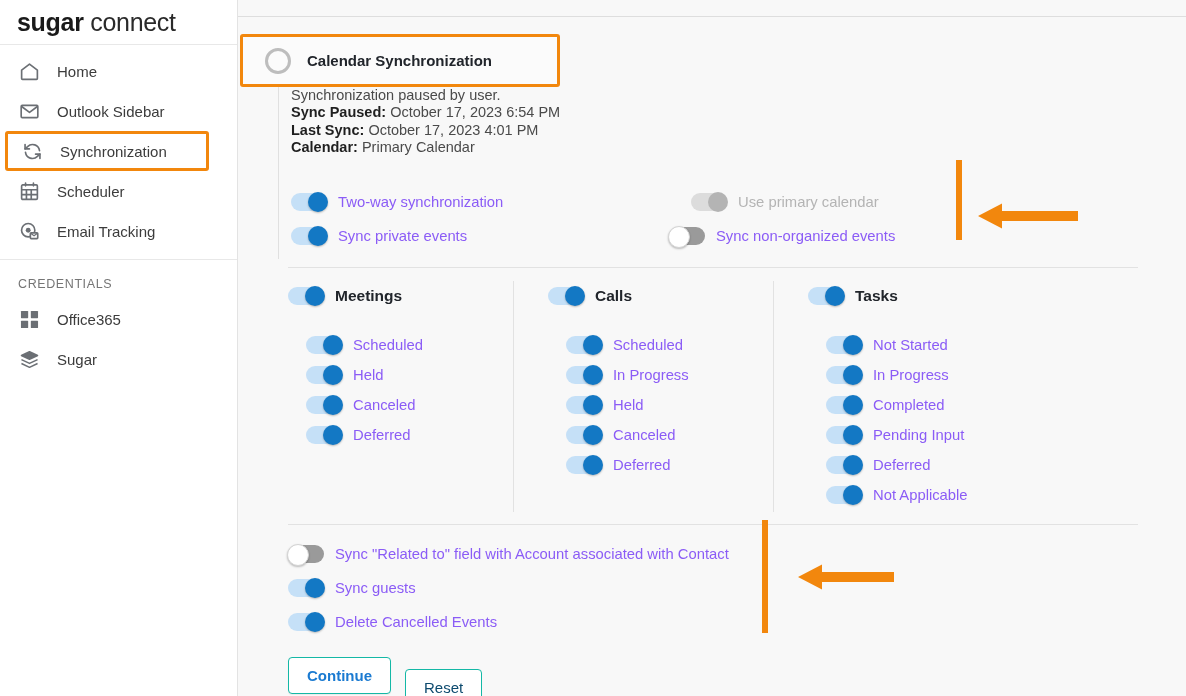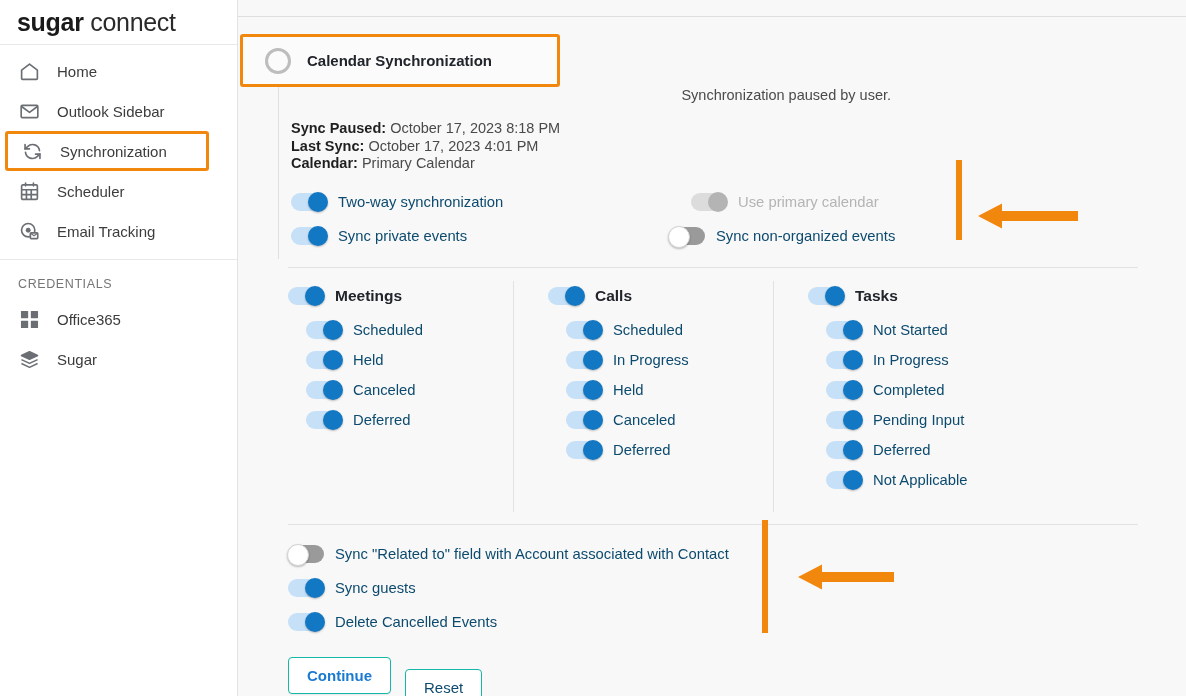--- a/index.html
+++ b/index.html
@@ -88,59 +88,59 @@
   .panel-title { font-size: 15px; font-weight: 700; color: #21252b; }
 
   .vrail {
     position: absolute;
     left: 40px; top: 70px;
     width: 1px; height: 172px;
     background: #e0e0e0;
   }
 
   .info { position: absolute; left: 53px; top: 70px; width: 600px; }
-  .paused-note { font-size: 14.5px; color: #4a4a4a; margin-bottom: 17px; text-align: right; }
+  .paused-note { font-size: 14.5px; color: #4a4a4a; margin-bottom: 1px; }
   .meta-line { font-size: 14.5px; color: #4a4a4a; line-height: 17.5px; white-space: nowrap; }
   .meta-key { font-weight: 700; color: #1f1f1f; }
 
   
   .toggle-row { display: flex; align-items: center; gap: 11px; height: 30px; cursor: pointer; }
   .tg {
     width: 36px; height: 18px; border-radius: 9px;
     position: relative; flex: 0 0 36px;
     background: #c5e0f7;
   }
   .tg::after {
     content: ""; position: absolute; top: -1px; right: -1px;
     width: 20px; height: 20px; border-radius: 50%;
     background: #1378c4;
     box-shadow: 0 1px 2px rgba(0,0,0,.25);
   }
   .tg.off { background: #9a9a9a; }
   .tg.off::after { right: auto; left: -1px; background: #ffffff; border: 1px solid #d4d4d4; }
   .tg.dim { background: #dcdcdc; }
   .tg.dim::after { background: #b4b4b4; box-shadow:none; }
-  .tg-label { font-size: 14.8px; color: #0c4a6e; white-space: nowrap; }
+  .tg-label { font-size: 14.8px; color: #8b5cf6; white-space: nowrap; }
   .tg-label.dim { color: #b4b4b4; }
   .tg-label.bold { font-weight: 700; color: #21252b; font-size: 15.5px; }
 
   .row-left-1 { position: absolute; left: 53px; top: 170px; }
   .row-left-2 { position: absolute; left: 53px; top: 204px; }
   .row-right-1 { position: absolute; left: 453px; top: 170px; justify-content: center; }
   .row-right-2 { position: absolute; left: 431px; top: 204px; }
 
   .hdiv { position: absolute; background: #e2e2e2; }
 
   
   .cols { position: absolute; left: 50px; top: 264px; width: 850px; height: 232px; }
   .col { position: absolute; top: 0; }
   .col-meetings { left: 0; }
   .col-calls { left: 260px; }
   .col-tasks { left: 520px; }
-  .col .toggle-row.head { margin-bottom: 4px; }
+  .col .toggle-row.head { margin-bottom: 19px; }
   .col .toggle-row.sub { margin-left: 18px; }
   .vdiv { position: absolute; top: 264px; width: 1px; height: 231px; background: #e2e2e2; }
 
   
   .bottom { position: absolute; left: 50px; top: 522px; }
   .btn-row { position: absolute; left: 50px; top: 640px; display: flex; gap: 14px; }
   .btn {
     background: #ffffff; border: 1px solid #14b8a6; border-radius: 4px;
     height: 37px; padding: 0 18px;
     font-size: 15px; font-family: "Liberation Sans", sans-serif;
@@ -264,21 +264,21 @@
         <span class="status-ring"></span>
         <span class="panel-title">Calendar Synchronization</span>
       </div>
 
       <div class="vrail"></div>
 
       <div class="info">
         <div class="paused-note">Synchronization paused by user.</div>
         <div class="meta-line">
           <span class="meta-key">Sync Paused:</span>
-          <span>October 17, 2023 8:18 PM</span>
+          <span>October 17, 2023 6:54 PM</span>
         </div>
         <div class="meta-line">
           <span class="meta-key">Last Sync:</span>
           <span>October 17, 2023 4:01 PM</span>
         </div>
         <div class="meta-line">
           <span class="meta-key">Calendar:</span>
           <span>Primary Calendar</span>
         </div>
       </div>

